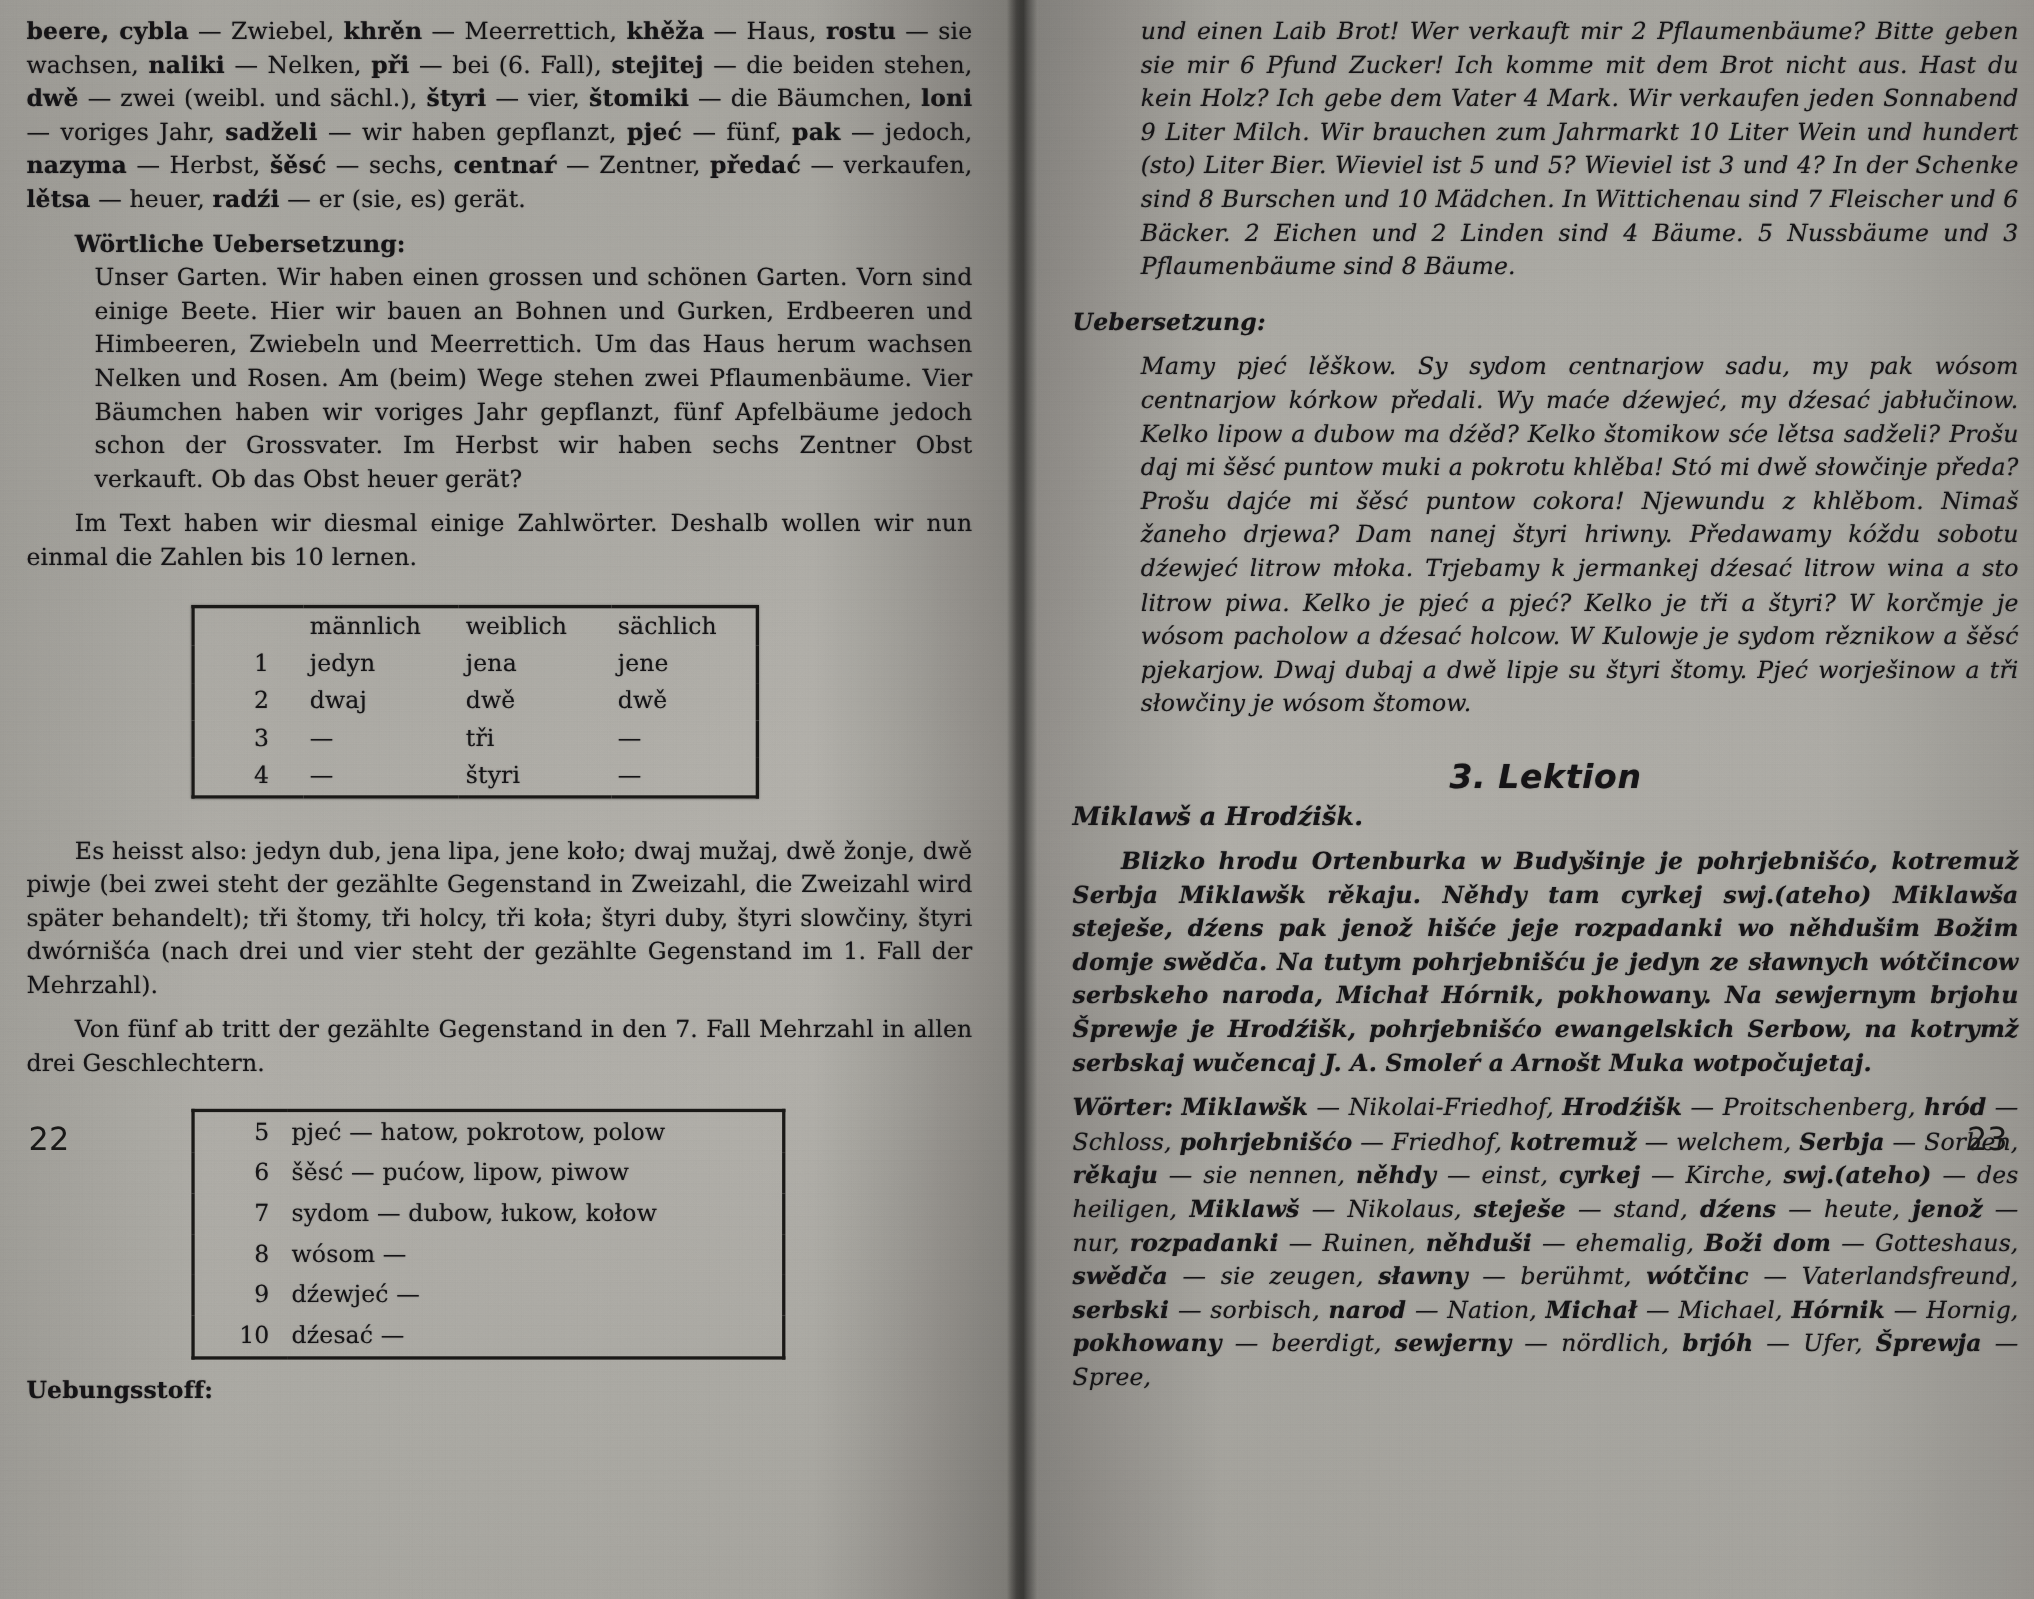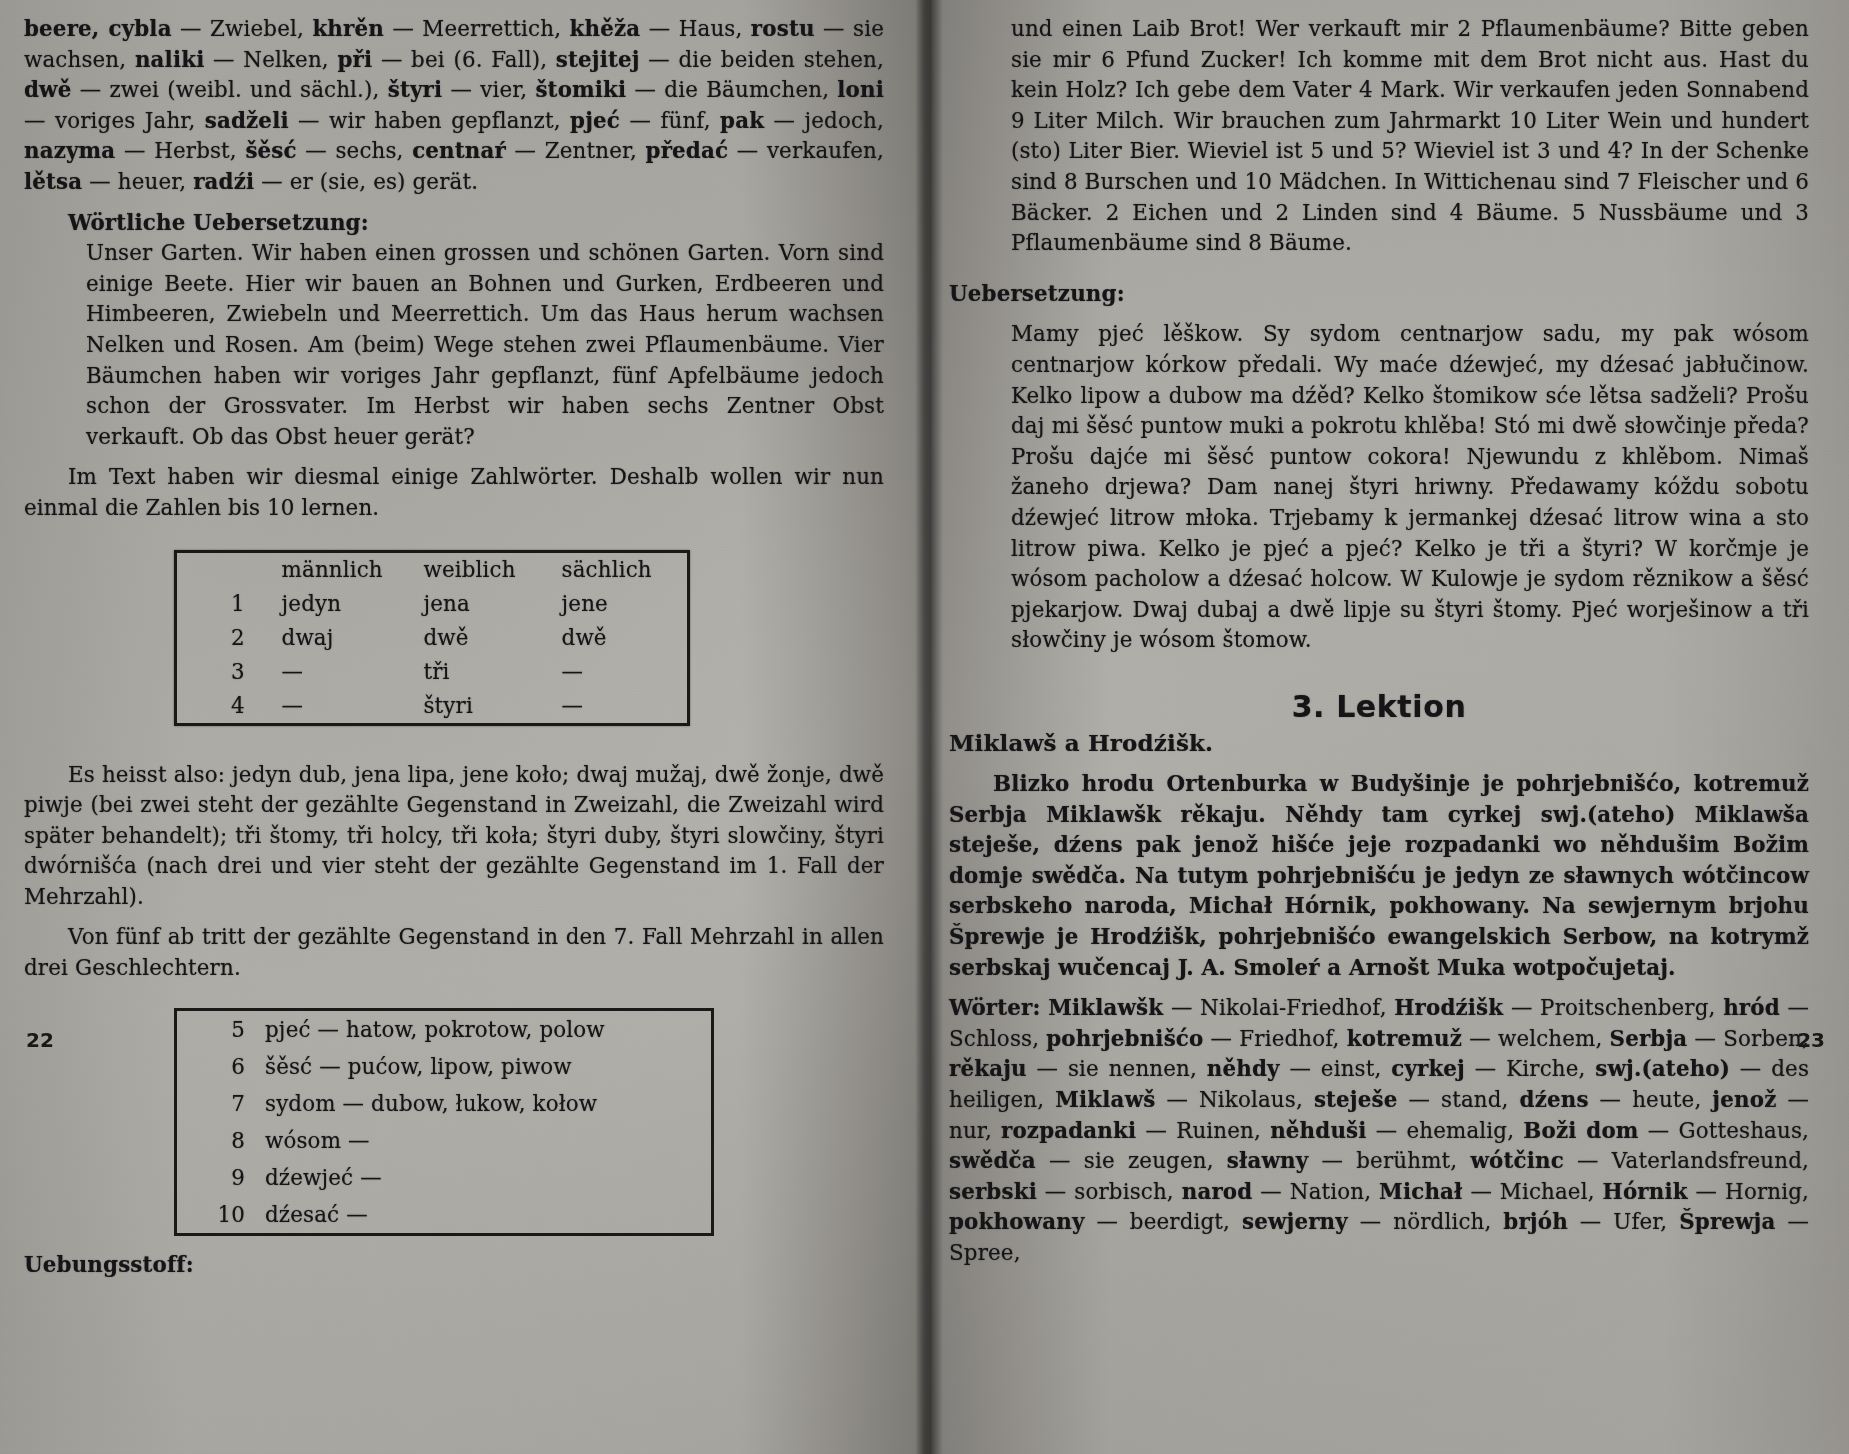--- a/index.html
+++ b/index.html
@@ -56,21 +56,21 @@
   .col {
     position: absolute;
     top: 14px;
     font-size: 21.4px;
     line-height: 30.6px;
     letter-spacing: 0.15px;
     text-align: justify;
     text-shadow: 0 0 1.2px rgba(20,18,16,0.55);
   }
   .page-left .col { left: 24px; width: 860px; }
-  .page-right .col { left: 6px; width: 860px; }
+  .page-right .col { left: 32px; width: 860px; font-style: italic; }
 
   p { margin: 0; }
   b, .b { font-weight: bold; }
   .indent { text-indent: 44px; }
   .block-indent { padding-left: 62px; }
   .gap-s { height: 10px; }
   .gap-m { height: 20px; }
 
   .heading-small { font-weight: bold; }
   .section-title {
@@ -116,22 +116,22 @@
   table.listbox td {
     padding: 2px 4px;
     font-size: 21.4px;
     line-height: 33px;
   }
   .listbox .c-num { width: 64px; text-align: right; padding-right: 16px; }
 
   .folio {
     position: absolute;
     bottom: 18px;
-    font-size: 20px;
-    font-weight: bold;
+    font-size: 29px;
+    font-weight: normal;
     font-family: "DejaVu Sans", sans-serif;
     color: #1b1a18;
   }
   .folio-left { left: 26px; }
   .folio-right { right: 24px; }
 
   .topstrip {
     position: absolute;
     top: 0;
     left: 0;

